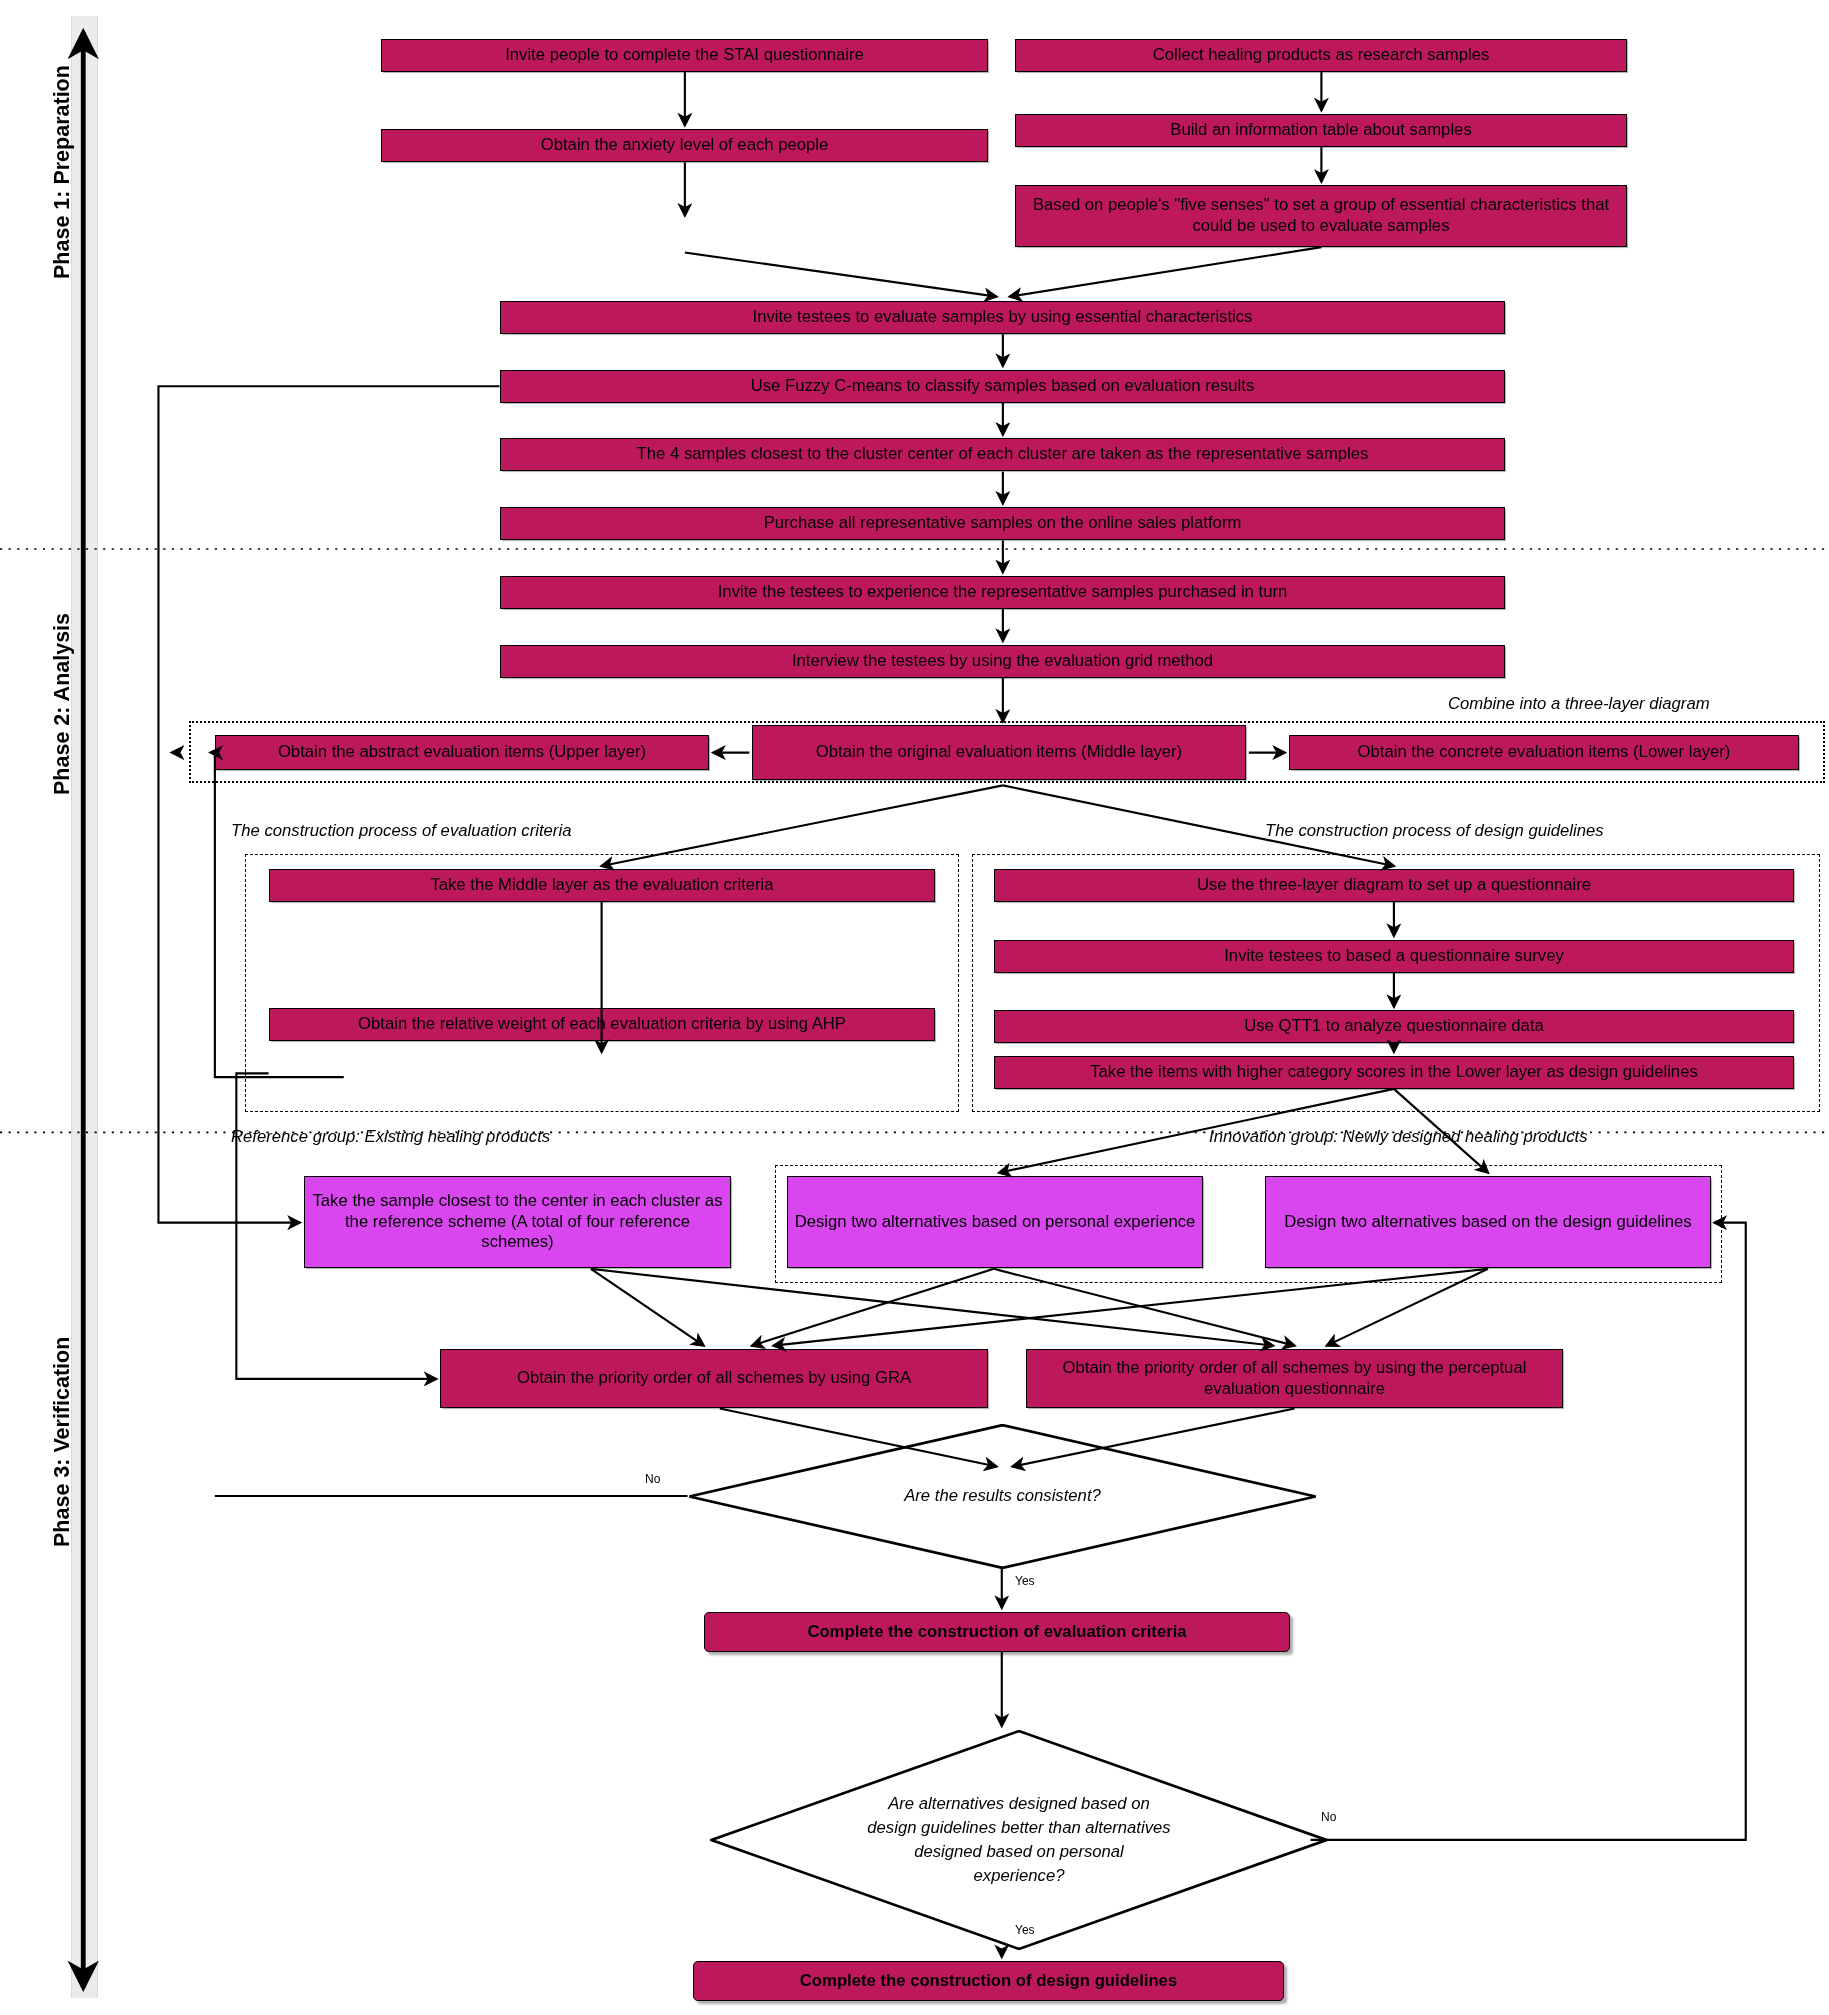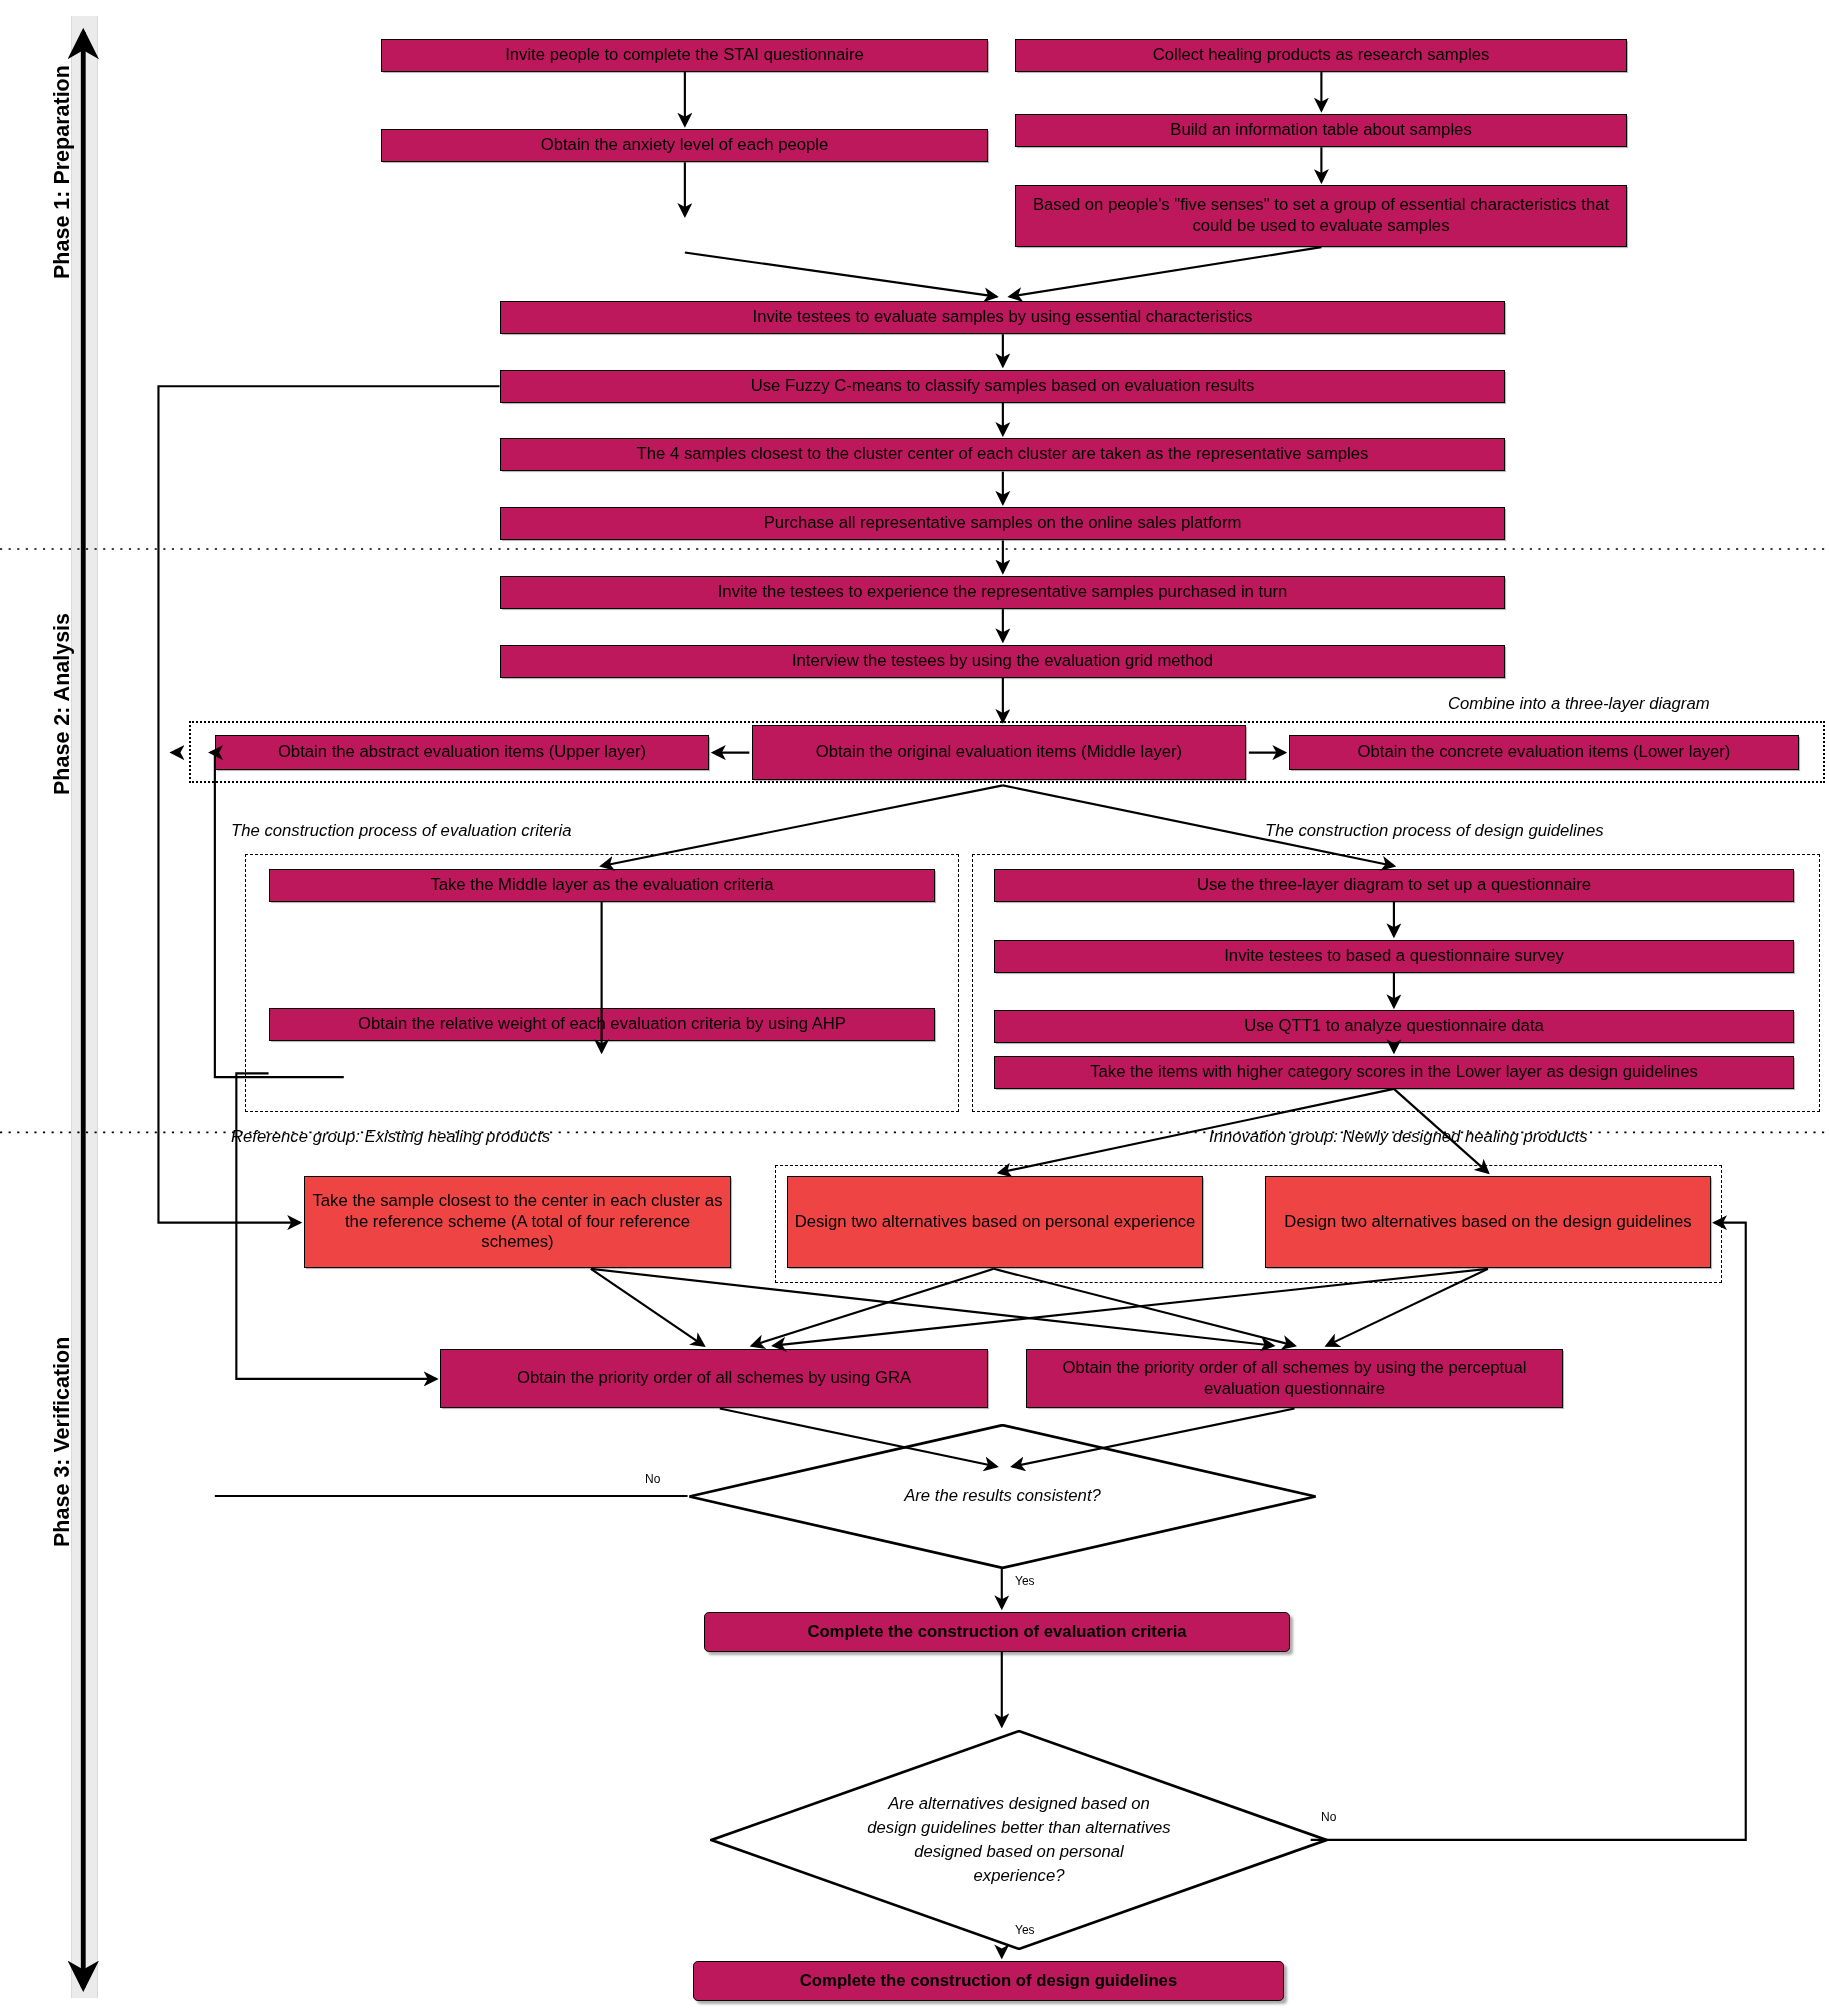--- a/index.html
+++ b/index.html
@@ -11,21 +11,21 @@
   .rail{position:absolute;left:71px;top:16px;width:25px;height:1982px;
         background:#ebebeb;border-left:0.5px solid #d9d9d9;border-right:0.5px solid #d9d9d9;}
   .phase-label{position:absolute;font-size:21.5px;font-weight:bold;color:#000;
         white-space:nowrap;transform-origin:left top;transform:rotate(-90deg);}
 
   
   .node{position:absolute;box-sizing:border-box;background:#be185d;
         border:1.1px solid #000;display:flex;align-items:center;justify-content:center;
         text-align:center;font-size:16.7px;line-height:1.25;color:#000;
         padding:1.1px 5.4px;box-shadow:1.6px 1.6px 0 -0.5px rgba(0,0,0,.28);}
-  .node.shaded{background:#ef4444;}
+  .node.shaded{background:#d946ef;}
   .node.term{border-radius:4.8px;border-width:1.6px;font-weight:bold;
         box-shadow:3.8px 3.8px 2.7px -1.1px rgba(0,0,0,.33);}
 
   
   .diamond{position:absolute;}
   .diamond .lbl{position:absolute;left:0;top:0;width:100%;height:100%;
         display:flex;align-items:center;justify-content:center;text-align:center;
         font-size:16.7px;font-style:italic;line-height:1.45;color:#000;
         padding:0 16%;box-sizing:border-box;white-space:pre-line;}
 

